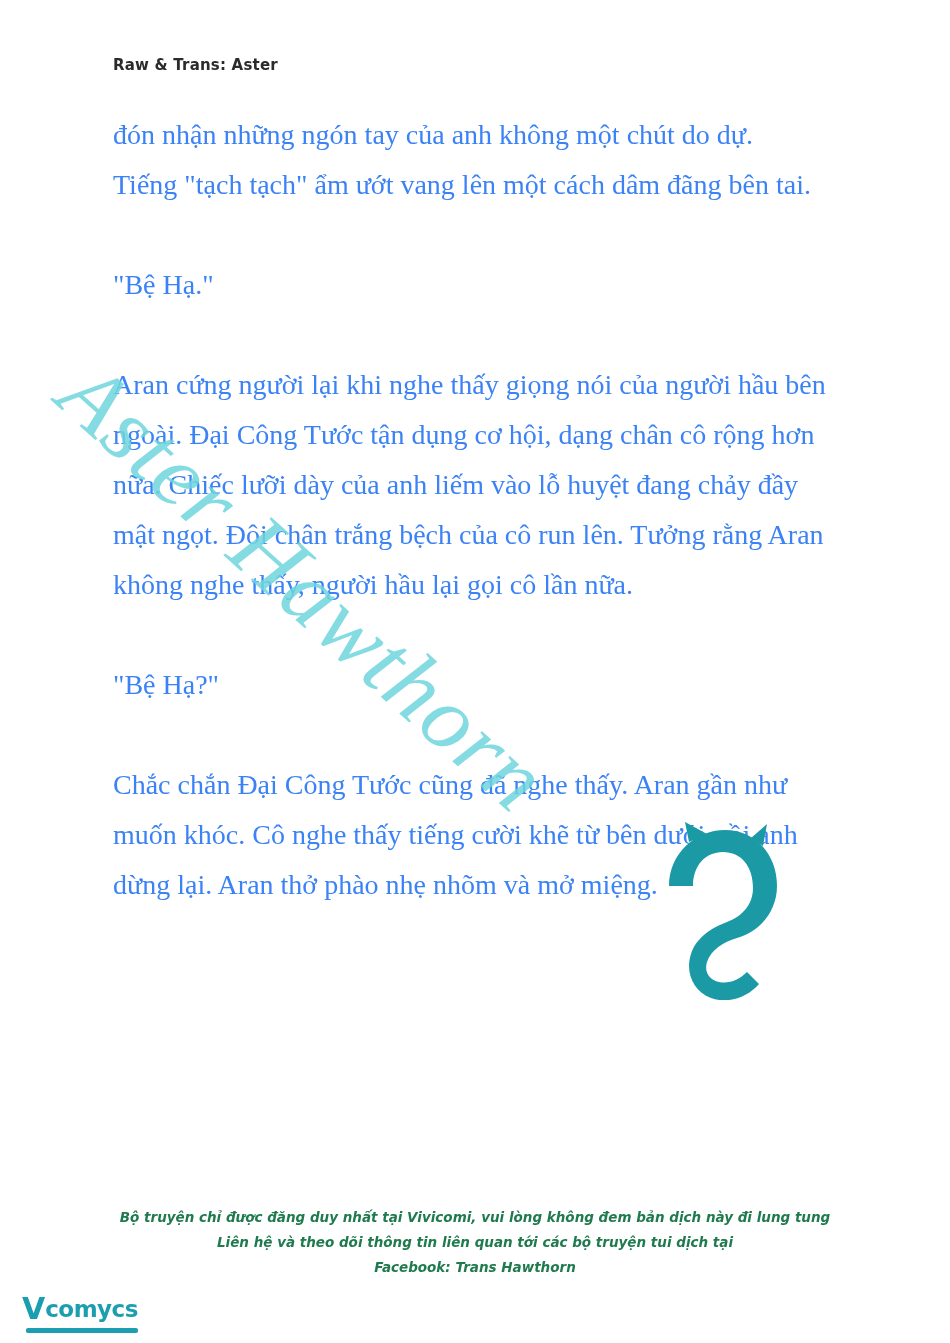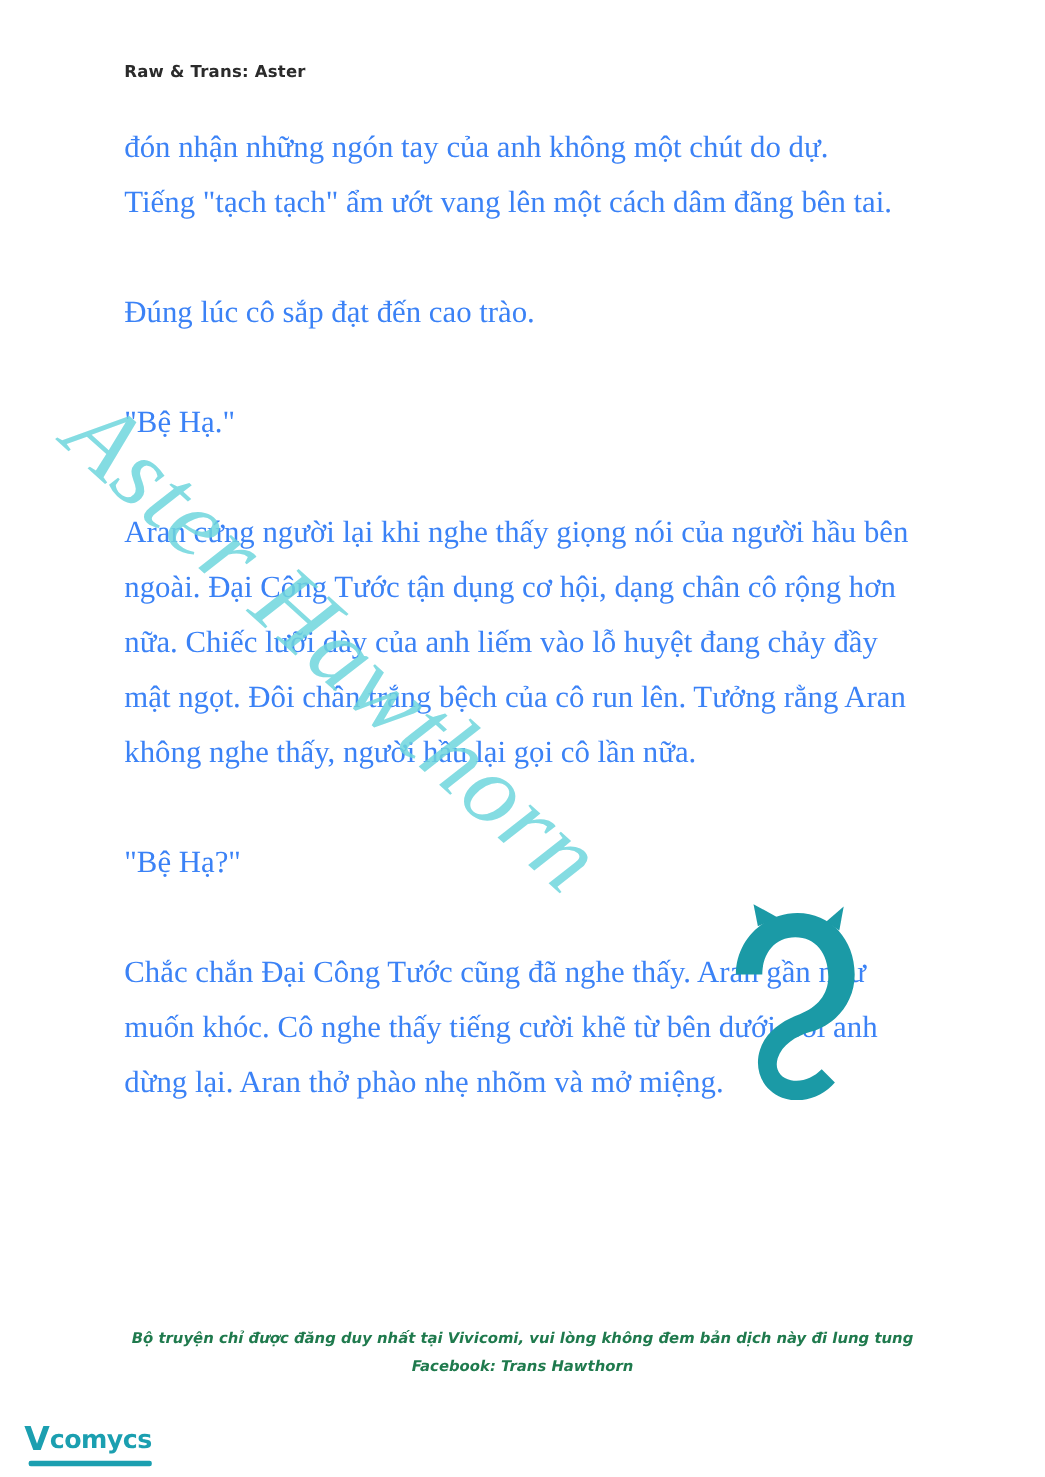--- a/index.html
+++ b/index.html
@@ -131,21 +131,20 @@
 </head>
 <body>
 
 <div class="page">
 
   <div class="header-credit">Raw &amp; Trans: Aster</div>
 
   <div class="body-text">
     <p class="para">đón nhận những ngón tay của anh không một chút do dự.
 Tiếng "tạch tạch" ẩm ướt vang lên một cách dâm đãng bên tai.</p>
-    <p class="para">Đúng lúc cô sắp đạt đến cao trào.</p>
     <p class="para">"Bệ Hạ."</p>
     <p class="para">Aran cứng người lại khi nghe thấy giọng nói của người hầu bên ngoài. Đại Công Tước tận dụng cơ hội, dạng chân cô rộng hơn nữa. Chiếc lưỡi dày của anh liếm vào lỗ huyệt đang chảy đầy mật ngọt. Đôi chân trắng bệch của cô run lên. Tưởng rằng Aran không nghe thấy, người hầu lại gọi cô lần nữa.</p>
     <p class="para">"Bệ Hạ?"</p>
     <p class="para">Chắc chắn Đại Công Tước cũng đã nghe thấy. Aran gần như muốn khóc. Cô nghe thấy tiếng cười khẽ từ bên dưới, rồi anh dừng lại. Aran thở phào nhẹ nhõm và mở miệng.</p>
   </div>
 
   <div class="watermark">
     <div class="watermark-text">Aster Hawthorn</div>
   </div>
 
@@ -154,20 +153,21 @@
       <g fill="#1b9aa6">
         <path d="M34 22 L30 2 L52 14 Z"></path>
         <path d="M96 18 L112 4 L108 26 Z"></path>
         <path d="M70 10 C100 10 122 34 122 66 C122 92 104 112 82 118 C68 122 56 130 52 142 C49 152 54 160 64 162 C74 164 84 160 92 152 L104 164 C92 178 72 184 56 178 C38 171 30 152 36 134 C41 118 56 108 72 102 C88 96 98 84 98 68 C98 46 86 32 68 32 C50 32 38 46 38 66 L14 66 C14 34 40 10 70 10 Z"></path>
       </g>
     </svg>
   </div>
 
   <div class="footer-note">
     <div>Bộ truyện chỉ được đăng duy nhất tại Vivicomi, vui lòng không đem bản dịch này đi lung tung</div>
+    <div>Liên hệ và theo dõi thông tin liên quan tới các bộ truyện tui dịch tại</div>
     <div>Facebook: Trans Hawthorn</div>
   </div>
 
   <div class="brand-logo">
     <span class="brand-v">V</span>
     <span class="brand-rest">comycs</span>
   </div>
   <div class="brand-underline"></div>
 
 </div>

